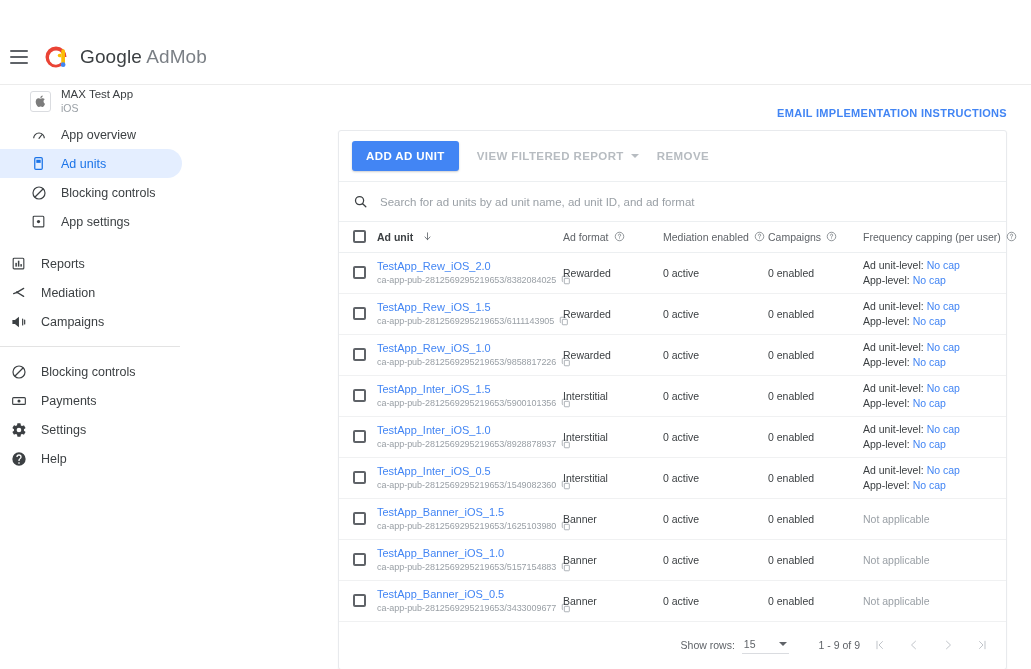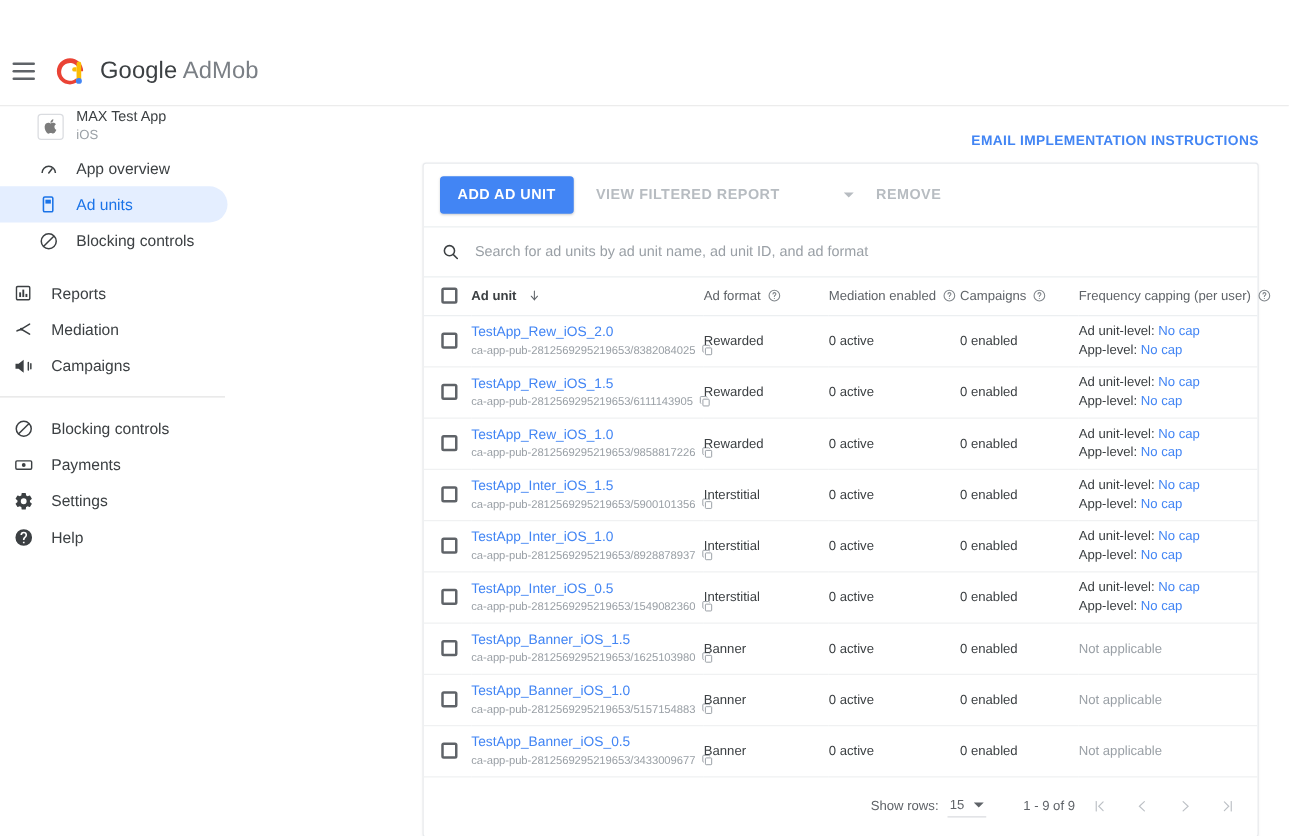--- a/index.html
+++ b/index.html
@@ -128,21 +128,20 @@
     cursor: pointer;
     box-shadow: 0 1px 2px rgba(60,64,67,.25);
   }
   .tool-btn {
     font-size: 11.5px; font-weight: 700; letter-spacing: .4px;
     color: #b7bcc1;
     margin-left: 18px;
     display: flex; align-items: center;
     cursor: default;
     white-space: nowrap;
-    gap: 44px;
   }
   .tool-btn .caret {
     width: 0; height: 0; margin-left: 7px;
     border-left: 4px solid transparent;
     border-right: 4px solid transparent;
     border-top: 4px solid #b7bcc1;
   }
 
   #searchrow {
     height: 40px;
@@ -208,20 +207,21 @@
     display: flex; align-items: center; justify-content: flex-end;
     padding-right: 10px;
     font-size: 10.5px; color: #5f6368;
   }
   #showrows-label { margin-right: 7px; }
   #rows-select {
     display: flex; align-items: center;
     border-bottom: 1px solid #dadce0;
     padding: 2px 2px 3px 2px;
     cursor: pointer;
+    gap: 16px;
   }
   #rows-select .caret {
     width: 0; height: 0; margin-left: 7px;
     border-left: 4px solid transparent;
     border-right: 4px solid transparent;
     border-top: 4px solid #5f6368;
   }
   #range-text { margin-left: 30px; white-space: nowrap; }
   .pager-btn {
     width: 28px; height: 28px;
@@ -299,20 +299,29 @@
   <div class="nav-item indent">
     <span class="ic">
       <svg width="16" height="16" viewBox="0 0 24 24" fill="none" stroke="#3c4043" stroke-width="1.8">
           <circle cx="12" cy="12" r="9"></circle>
           <line x1="5.6" y1="18.4" x2="18.4" y2="5.6"></line>
         </svg>
     </span>
     <span>Blocking controls</span>
   </div>
 
+  <div class="nav-item indent">
+    <span class="ic">
+      <svg width="15" height="15" viewBox="0 0 24 24" fill="none" stroke="#3c4043" stroke-width="1.8">
+          <rect x="3.5" y="3.5" width="17" height="17" rx="1.5"></rect>
+          <circle cx="12" cy="12" r="2.6" fill="#3c4043" stroke="none"></circle>
+        </svg>
+    </span>
+    <span>App settings</span>
+  </div>
 
   <div class="nav-gap"></div>
 
   <div class="nav-item">
     <span class="ic">
       <svg width="15" height="15" viewBox="0 0 24 24" fill="none" stroke="#3c4043" stroke-width="1.8">
           <rect x="3.5" y="3.5" width="17" height="17" rx="1.5"></rect>
           <rect x="7" y="11" width="2.4" height="6" fill="#3c4043" stroke="none"></rect>
           <rect x="11" y="7.5" width="2.4" height="9.5" fill="#3c4043" stroke="none"></rect>
           <rect x="15" y="13" width="2.4" height="4" fill="#3c4043" stroke="none"></rect>

